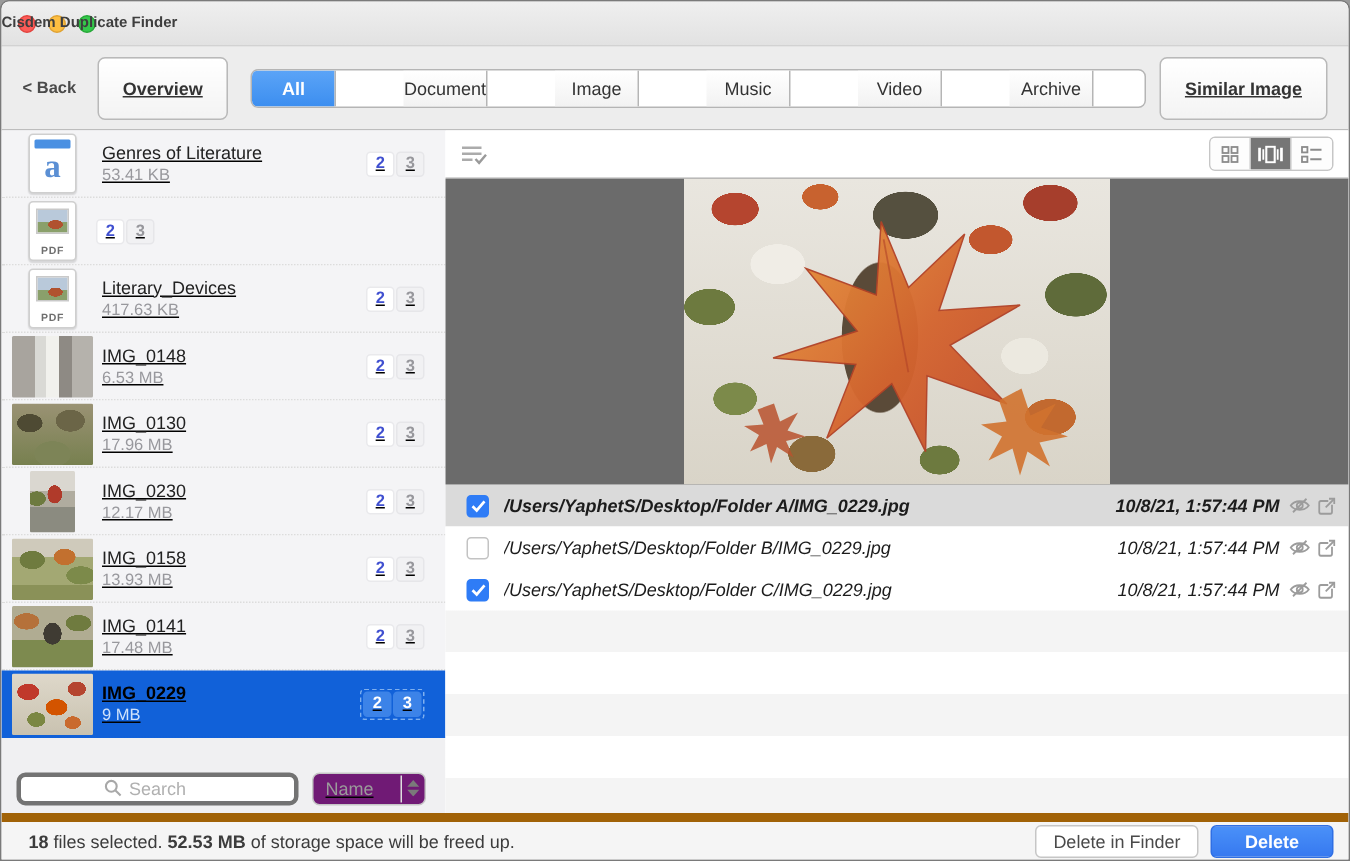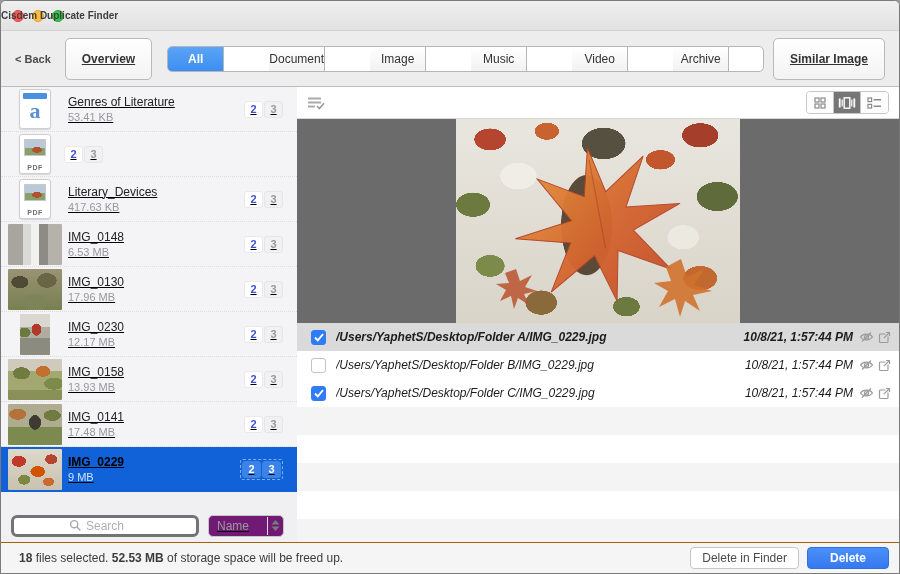--- a/index.html
+++ b/index.html
@@ -213,21 +213,21 @@
   .checkbox.checked .check-glyph{ display:block; }
   .dup-path{ margin-left:10px; white-space:nowrap; overflow:hidden; text-overflow:ellipsis; flex:1 1 auto; }
   .dup-date{ margin-left:12px; white-space:nowrap; }
   .row-icons{ display:flex; align-items:center; gap:4px; margin-left:6px; }
   .empty-rows{
     flex:1 1 auto;
     background:repeating-linear-gradient(180deg, #f4f4f4 0 28px, #ffffff 28px 56px);
   }
   
   .statusbar{
-    flex:0 0 31px; background:#f5f5f5; border-top:1px solid #a16207;
+    flex:0 0 31px; background:#f5f5f5; border-top:6px solid #a16207;
     display:flex; align-items:center; padding:0 10px 0 18px; font-size:12px; color:#3c3c3c;
   }
   .statusbar .b{ font-weight:bold; }
   .foot-buttons{ margin-left:auto; display:flex; gap:8px;padding-left:16px; }
   .btn-secondary{
     height:22px; padding:0 11px; background:#fff; border:1px solid #c6c6c6; border-radius:4px;
     font-size:12px; color:#4a4a4a; display:flex; align-items:center;
   }
   .btn-primary{
     height:22px; padding:0 22px; border:1px solid #2f6fe4; border-radius:4px;

